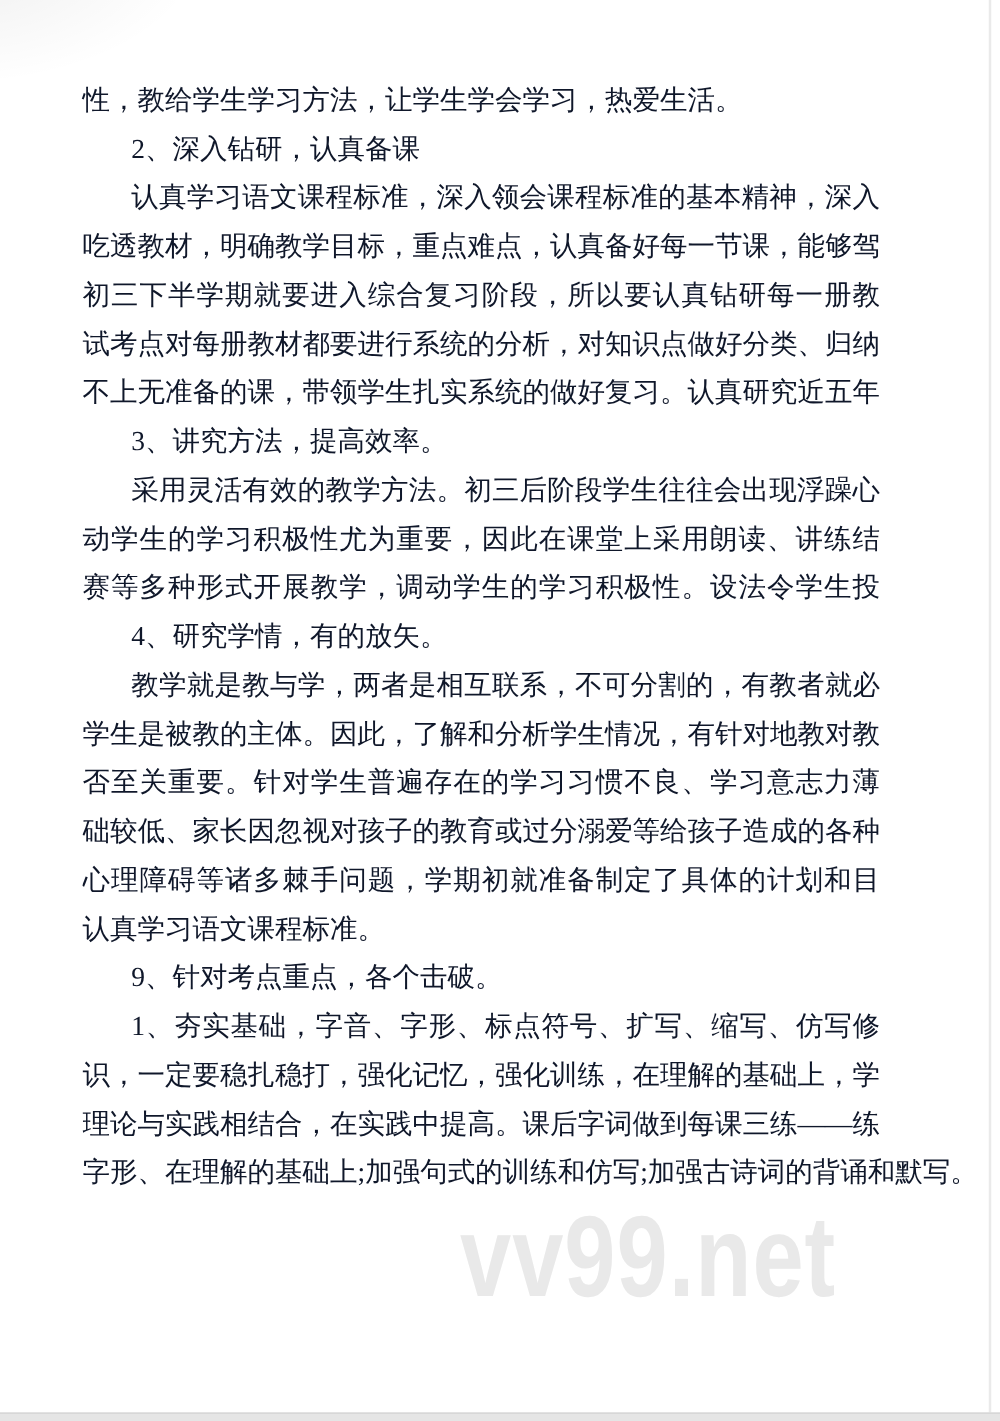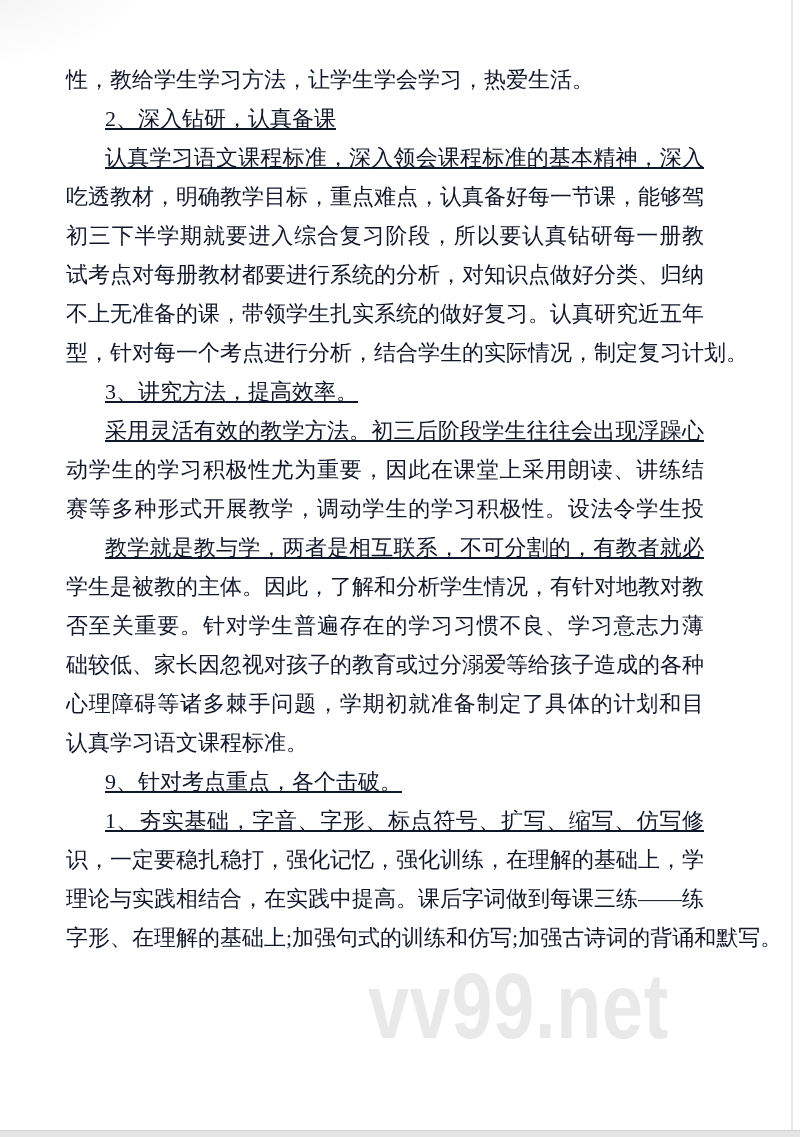--- a/index.html
+++ b/index.html
@@ -56,21 +56,20 @@
     text-align: left;
   }
   .doc .line.fill {
     white-space: normal;
     text-align: justify;
     text-align-last: justify;
     overflow: hidden;
   }
   .doc .line.indent {
     padding-left: 39px;
-    text-decoration: underline;
   }
   .watermark {
     position: absolute;
     left: 368px; top: 960px;
     font-family: "Liberation Sans", "DejaVu Sans", sans-serif;
     font-weight: 700;
     font-size: 92px;
     line-height: 1;
     letter-spacing: 1px;
     color: #e9e9e9;
@@ -87,25 +86,25 @@
   <div class="corner-shade"></div>
 
   <div class="doc" id="doc-body">
       <div class="line">性，教给学生学习方法，让学生学会学习，热爱生活。</div>
       <div class="line indent">2、深入钻研，认真备课</div>
       <div class="line indent fill">认真学习语文课程标准，深入领会课程标准的基本精神，深入钻研教材，</div>
       <div class="line fill">吃透教材，明确教学目标，重点难点，认真备好每一节课，能够驾驭教材。</div>
       <div class="line fill">初三下半学期就要进入综合复习阶段，所以要认真钻研每一册教材，结合考</div>
       <div class="line fill">试考点对每册教材都要进行系统的分析，对知识点做好分类、归纳和总结，</div>
       <div class="line fill">不上无准备的课，带领学生扎实系统的做好复习。认真研究近五年来中考题</div>
-      <div class="line">型，针对每一个考点进行分析，结合学生的实际情况，制定复习计划。</div>
       <div class="line indent">3、讲究方法，提高效率。</div>
       <div class="line indent fill">采用灵活有效的教学方法。初三后阶段学生往往会出现浮躁心理，所以调</div>
       <div class="line fill">动学生的学习积极性尤为重要，因此在课堂上采用朗读、讲练结合、小组比</div>
       <div class="line fill">赛等多种形式开展教学，调动学生的学习积极性。设法令学生投入，不让其</div>
+      <div class="line indent">4、研究学情，有的放矢。</div>
       <div class="line indent fill">教学就是教与学，两者是相互联系，不可分割的，有教者就必然有学者。</div>
       <div class="line fill">学生是被教的主体。因此，了解和分析学生情况，有针对地教对教学成功与</div>
       <div class="line fill">否至关重要。针对学生普遍存在的学习习惯不良、学习意志力薄弱、学习基</div>
       <div class="line fill">础较低、家长因忽视对孩子的教育或过分溺爱等给孩子造成的各种不健康的</div>
       <div class="line fill">心理障碍等诸多棘手问题，学期初就准备制定了具体的计划和目标。对这部</div>
       <div class="line">认真学习语文课程标准。</div>
       <div class="line indent">9、针对考点重点，各个击破。</div>
       <div class="line indent fill">1、夯实基础，字音、字形、标点符号、扩写、缩写、仿写修辞等基础知</div>
       <div class="line fill">识，一定要稳扎稳打，强化记忆，强化训练，在理解的基础上，学会运用，</div>
       <div class="line fill">理论与实践相结合，在实践中提高。课后字词做到每课三练——练字音、练</div>

